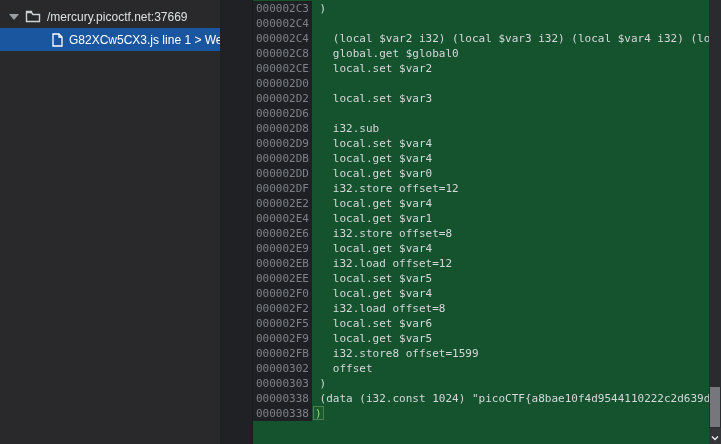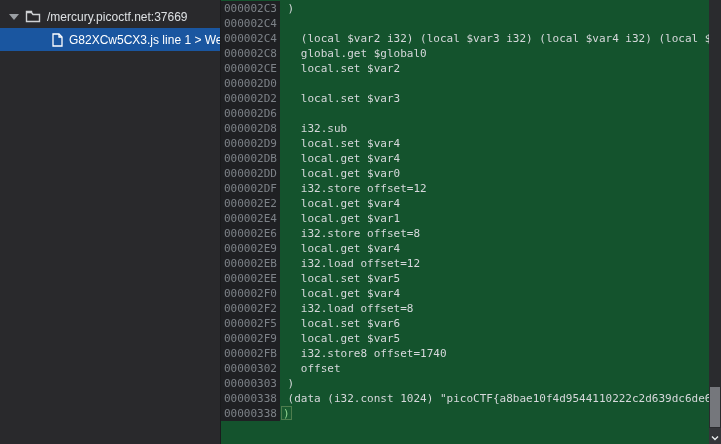--- a/index.html
+++ b/index.html
@@ -2,20 +2,21 @@
 <html><head>
 <meta charset="utf-8">
 <style>
   * { margin: 0; padding: 0; box-sizing: border-box; }
   html, body { background: #202124; }
   .app {
     width: 721px; height: 444px;
     display: flex; overflow: hidden;
     font-family: "Liberation Sans", sans-serif;
     position: relative;
+    gap: 32px;
   }
   
   .navigator {
     width: 220px; min-width: 220px; height: 100%;
     background: #29292c;
     padding-top: 5px;
     overflow: hidden;
   }
   .tree-row {
     height: 23px;
@@ -135,21 +136,21 @@
         <div class="line"><span class="addr">000002E2</span><span class="code">   local.get $var4</span></div>
         <div class="line"><span class="addr">000002E4</span><span class="code">   local.get $var1</span></div>
         <div class="line"><span class="addr">000002E6</span><span class="code">   i32.store offset=8</span></div>
         <div class="line"><span class="addr">000002E9</span><span class="code">   local.get $var4</span></div>
         <div class="line"><span class="addr">000002EB</span><span class="code">   i32.load offset=12</span></div>
         <div class="line"><span class="addr">000002EE</span><span class="code">   local.set $var5</span></div>
         <div class="line"><span class="addr">000002F0</span><span class="code">   local.get $var4</span></div>
         <div class="line"><span class="addr">000002F2</span><span class="code">   i32.load offset=8</span></div>
         <div class="line"><span class="addr">000002F5</span><span class="code">   local.set $var6</span></div>
         <div class="line"><span class="addr">000002F9</span><span class="code">   local.get $var5</span></div>
-        <div class="line"><span class="addr">000002FB</span><span class="code">   i32.store8 offset=1740</span></div>
+        <div class="line"><span class="addr">000002FB</span><span class="code">   i32.store8 offset=1599</span></div>
         <div class="line"><span class="addr">00000302</span><span class="code">   offset</span></div>
         <div class="line"><span class="addr">00000303</span><span class="code"> )</span></div>
         <div class="line"><span class="addr">00000338</span><span class="code"> (data (i32.const 1024) "picoCTF{a8bae10f4d9544110222c2d639dc6de6}\00\0</span></div>
         <div class="line"><span class="addr">00000338</span><span class="code"><span class="bracket-match">)</span></span></div>
       </div>
 
     <div class="scrollbar">
       <div class="scroll-thumb"></div>
       <div class="scroll-down-btn">
         <span>

